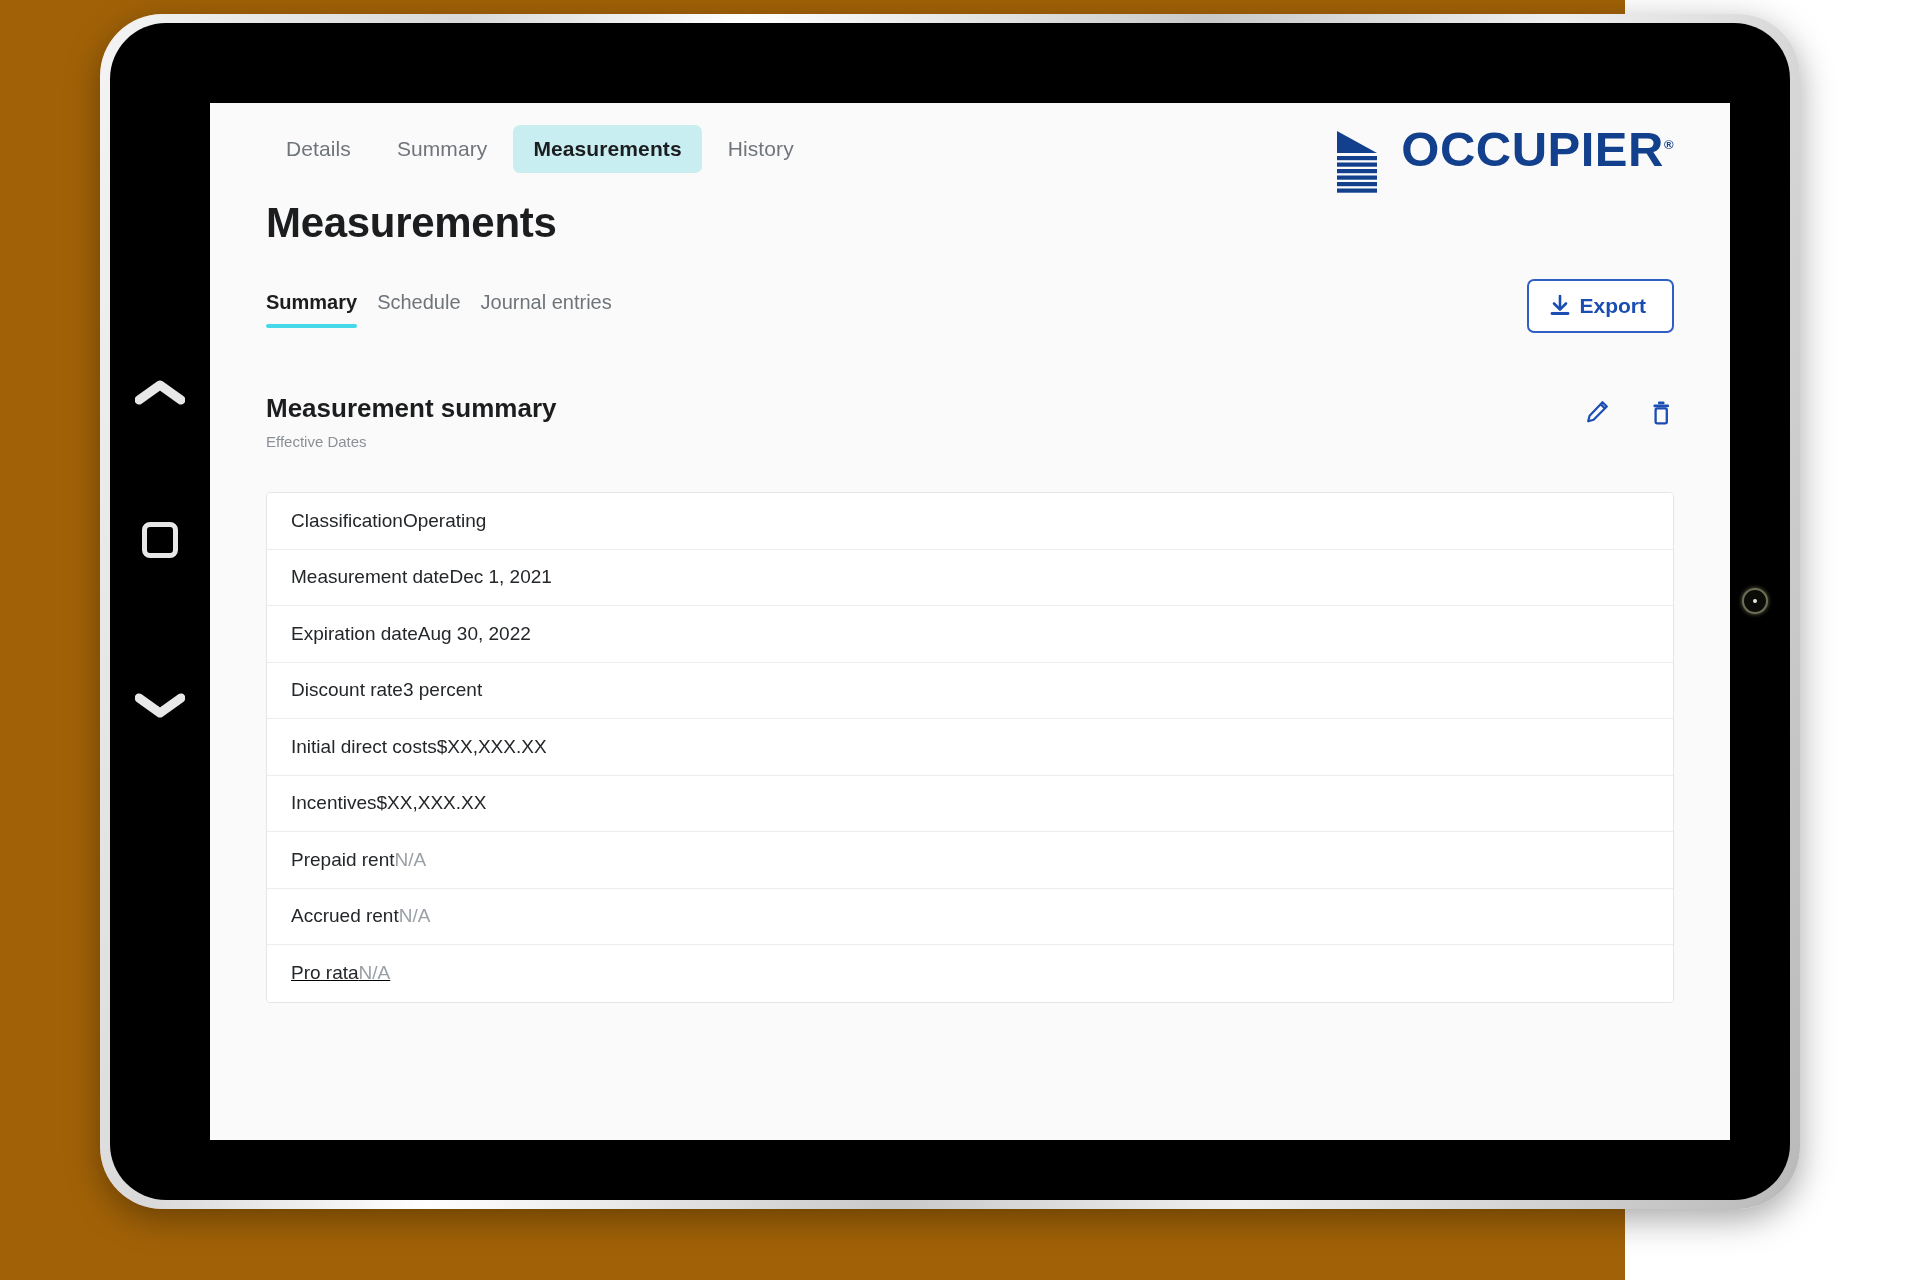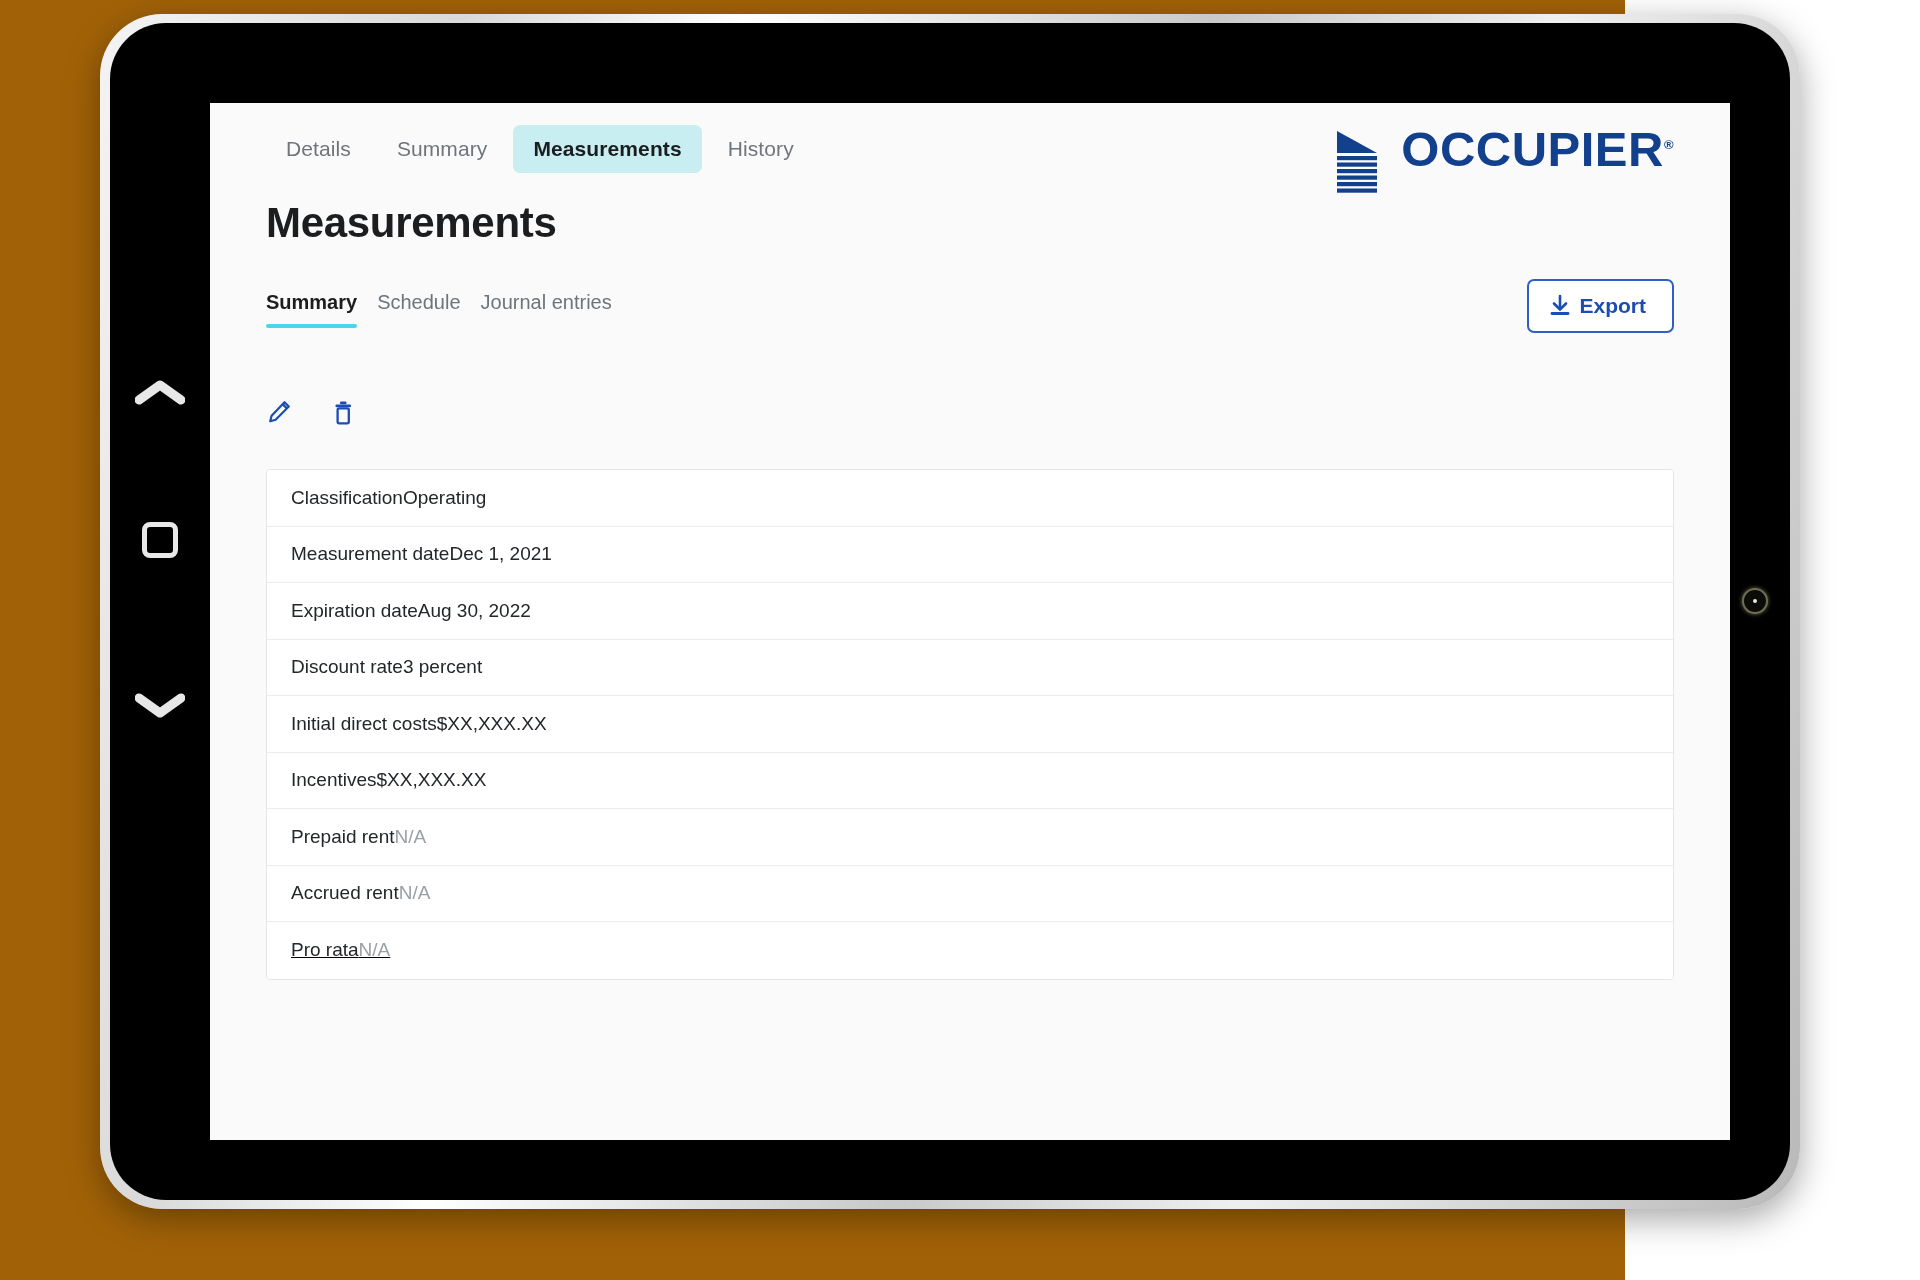--- a/index.html
+++ b/index.html
@@ -313,20 +313,24 @@
           <svg class="export-icon" viewBox="0 0 22 24">
             <path d="M11 2 L11 14" fill="none" stroke="#1b4db3" stroke-width="2.6" stroke-linecap="round"></path>
             <path d="M5 9.5 L11 15.5 L17 9.5" fill="none" stroke="#1b4db3" stroke-width="2.6" stroke-linecap="round" stroke-linejoin="round"></path>
             <path d="M3 19.5 L19 19.5" fill="none" stroke="#1b4db3" stroke-width="2.8" stroke-linecap="round"></path>
           </svg>
           <span>Export</span>
         </button>
       </div>
 
       <div class="section-head">
+        <div>
+          <div class="section-title">Measurement summary</div>
+          <div class="section-sub">Effective Dates</div>
+        </div>
         <div class="section-actions">
           <button class="icon-btn">
             <svg viewBox="0 0 26 28">
               <path d="M18.5 3.2 L22.8 7.5 L9.6 20.7 L4.2 22.3 L5.6 16.7 Z" fill="none" stroke="#1b4db3" stroke-width="2.2" stroke-linejoin="round"></path>
               <path d="M16.6 5.1 L20.9 9.4" fill="none" stroke="#1b4db3" stroke-width="2.2"></path>
             </svg>
           </button>
           <button class="icon-btn">
             <svg viewBox="0 0 26 28">
               <rect x="10" y="2.6" width="6.5" height="2.6" rx="1" fill="#1b4db3"></rect>

